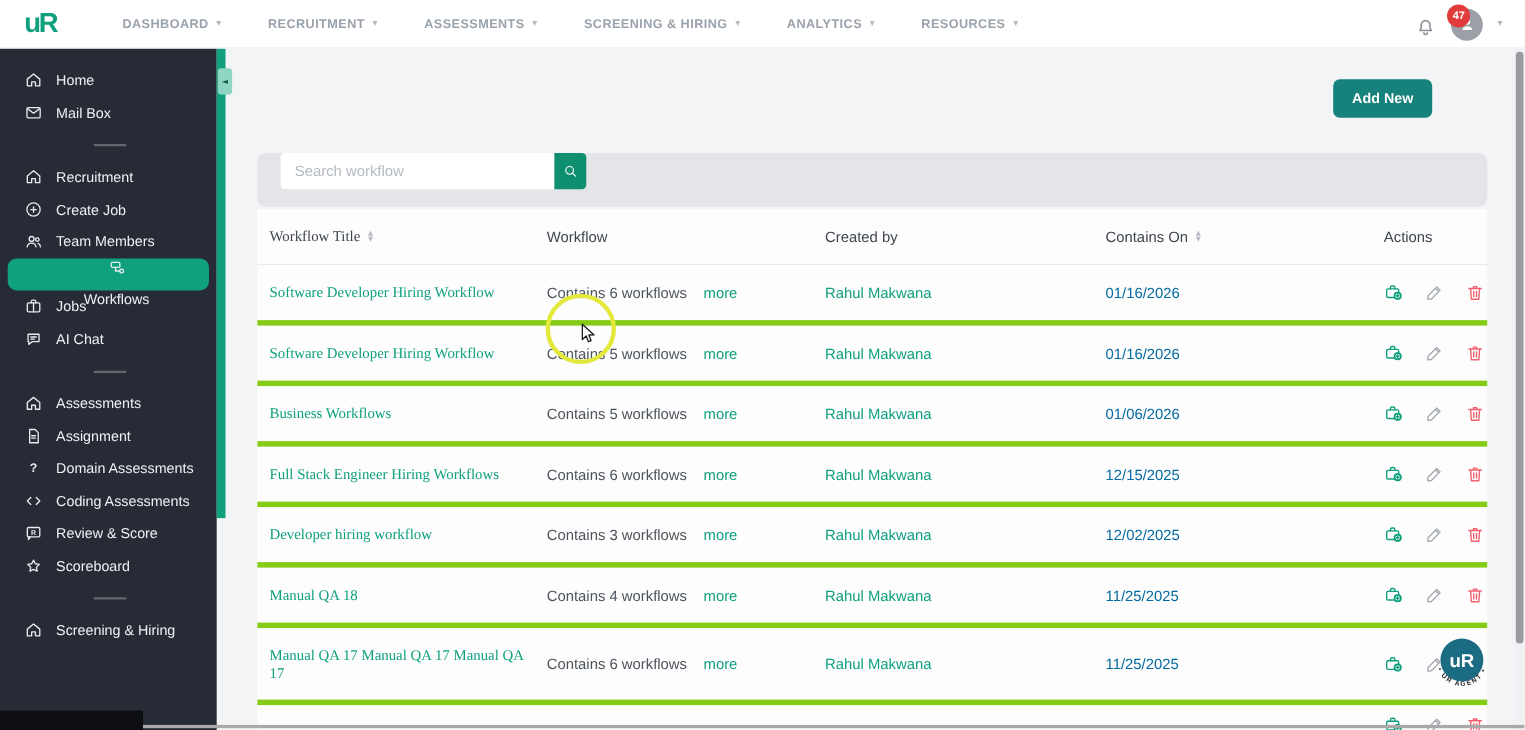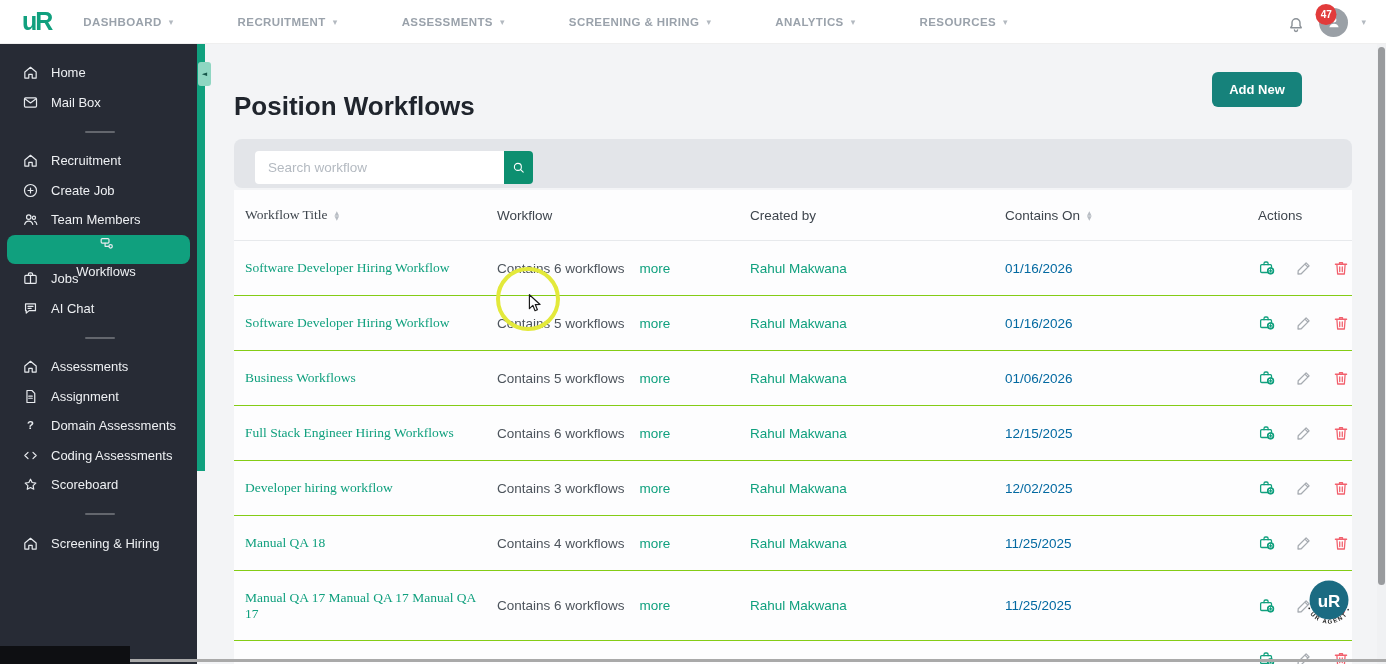--- a/index.html
+++ b/index.html
@@ -7,21 +7,21 @@
   body {
     width:1386px; height:664px; overflow:hidden; position:relative;
     font-family:"Liberation Sans", sans-serif;
     background:#f3f4f6;
   }
   .icon svg { width:100%; height:100%; display:block; fill:none; stroke:currentColor; stroke-width:1.7; stroke-linecap:round; stroke-linejoin:round; }
 
   
   .topbar { position:absolute; top:0; left:0; right:0; height:44px; background:#fff; border-bottom:1px solid #efefef; display:flex; align-items:center; z-index:10; }
   .logo { margin-left:22px; font-size:25px; font-weight:bold; color:var(--accent); letter-spacing:-2px; }
-  .nav { display:flex; gap:64px; margin-left:32px; }
+  .nav { display:flex; gap:42px; margin-left:60px; }
   .nav-item { display:flex; align-items:center; gap:7px; font-size:11.5px; font-weight:bold; color:#9aa2ab; letter-spacing:.4px; cursor:pointer; white-space:nowrap; }
   .caret { font-family:"DejaVu Sans", sans-serif; font-size:9px; color:#b3b9c0; }
   .top-right { position:absolute; right:20px; top:0; height:44px; display:flex; align-items:center; gap:13px; }
   .bell { position:relative; width:20px; height:22px; color:#8b9197; margin-top:6px; }
   .badge { position:absolute; top:-12px; left:50%; transform:translateX(-50%); min-width:21px; height:21px; padding:0 3px; border-radius:50%; background:var(--badge); color:#fff; font-size:10px; font-weight:bold; display:flex; align-items:center; justify-content:center; }
   .avatar { width:29px; height:29px; border-radius:50%; background:#9aa0a6; display:flex; align-items:center; justify-content:center; }
   .avatar .icon { width:18px; height:18px; }
 
   
   .sidebar { position:absolute; top:44px; left:0; width:197px; bottom:0; background:#272b35; color:#eef0f3; z-index:8; }
@@ -31,33 +31,33 @@
   .side-item.active { background:var(--accent);flex-direction:column; }
   .side-divider { height:2px; width:30px; background:rgba(255,255,255,.28); margin:13.5px 0 13.5px 85px; border-radius:2px; }
   .side-strip { position:absolute; top:44px; left:197px; width:8px; height:427px; background:var(--accent); z-index:8; }
   .collapse-btn { position:absolute; top:62px; left:198px; width:13px; height:24px; background:#8fd6c2; border-radius:3px; color:#17574b; font-size:7px; display:flex; align-items:center; justify-content:center; z-index:9; cursor:pointer; font-family:"DejaVu Sans", sans-serif; }
 
   
   .main { position:absolute; left:205px; top:44px; right:0; bottom:0; }
   .page-title { position:absolute; left:29px; top:30px; font-size:26px; font-weight:bold; color:#20252d; }
   .add-btn { position:absolute; left:1007px; top:28px; width:90px; height:35px; background:var(--teal); color:#fff; border:none; border-radius:6px; font-size:13px; font-weight:bold; font-family:inherit; cursor:pointer; }
   .search-wrap { position:absolute; left:29px; top:95px; width:1118px; height:49px; background:#e3e5e9; border-radius:8px; }
-  .search-box { position:absolute; left:21px; top:12px; height:33px; display:flex; }
+  .search-box { position:absolute; left:21px; top:0; height:33px; display:flex; }
   .search-input { width:249px; height:33px; border:none; border-radius:4px 0 0 4px; padding:0 13px; font-size:13.5px; color:#333; outline:none; font-family:inherit; background:#fff; }
   .search-input::placeholder { color:#b4bac1; }
   .search-btn { width:29px; height:33px; background:#0d8f70; border:none; border-radius:0 4px 4px 0; display:flex; align-items:center; justify-content:center; cursor:pointer; }
   .search-btn .icon { width:15px; height:15px; color:#fff; }
 
   
   .table { position:absolute; left:29px; top:146px; width:1118px; height:490px; background:#fdfdfe; }
   .thead { display:flex; height:51px; align-items:center; border-bottom:1px solid #e7e9ec; font-size:13.5px; color:#3e454d; }
   .hcell { display:flex; align-items:center; }
   .sort { display:inline-flex; flex-direction:column; margin-left:7px; font-family:"DejaVu Sans", sans-serif; font-size:6px; line-height:5px; color:#b7bcc3; }
   .sort::before { content:"▲"; } .sort::after { content:"▼"; }
-  .trow { display:flex; min-height:55px; align-items:center; border-bottom:1px solid #84cc16; font-size:13.5px; }
+  .trow { display:flex; min-height:55px; align-items:center; border-bottom:5px solid #84cc16; font-size:13.5px; }
   .trow.tall { min-height:70px; }
   .trow.partial { min-height:0; height:23px; overflow:hidden; border-bottom:none; align-items:flex-start; }
   .trow.partial .c5 { margin-top:9px; }
   .c1 { width:263px; padding-left:11px; padding-right:20px;font-family:Liberation Serif, serif; }
   .c2 { width:253px; display:flex; gap:15px; align-items:center; }
   .c3 { width:255px; }
   .c4 { width:250px; }
   .c5 { flex:1; display:flex; gap:19px; align-items:flex-end; padding-left:3px; }
   .link { color:var(--accent); cursor:pointer; text-decoration:none; }
   .contains { color:#4d545c; }
@@ -251,20 +251,30 @@
 
       <div class="side-item">
         <span class="icon">
           <svg viewBox="0 0 24 24">
             <path d="M8.5 7.5 4 12l4.5 4.5M15.5 7.5 20 12l-4.5 4.5"></path>
           </svg>
         </span>
         <span>Coding Assessments</span>
       </div>
 
+      <div class="side-item">
+        <span class="icon">
+          <svg viewBox="0 0 24 24">
+            <rect x="4" y="5" width="16" height="12" rx="1.5"></rect>
+            <path d="M8 17l-2.5 3.5V17"></path>
+            <text x="12" y="14.5" font-size="9" font-weight="bold" text-anchor="middle" fill="currentColor" stroke="none" font-family="Liberation Sans, sans-serif">R</text>
+          </svg>
+        </span>
+        <span>Review &amp; Score</span>
+      </div>
 
       <div class="side-item">
         <span class="icon">
           <svg viewBox="0 0 24 24">
             <path d="M12 4.5l2.3 4.7 5.2.8-3.8 3.6.9 5.1L12 16.3 7.4 18.7l.9-5.1L4.5 10l5.2-.8z"></path>
           </svg>
         </span>
         <span>Scoreboard</span>
       </div>
 
@@ -277,21 +287,20 @@
           </svg>
         </span>
         <span>Screening &amp; Hiring</span>
       </div>
     </div>
 </aside>
 <div class="side-strip"></div>
 <div class="collapse-btn">◄</div>
 
 <main class="main">
-  <h1 class="page-title">Position Workflows</h1>
   <button class="add-btn">Add New</button>
 
   <div class="search-wrap">
     <div class="search-box">
       <input class="search-input" type="text" placeholder="Search workflow" style="">
       <button class="search-btn">
         <span class="icon">
             <svg viewBox="0 0 24 24">
               <circle cx="11" cy="11" r="5.6"></circle>
               <path d="M15.4 15.4 19.5 19.5"></path>

